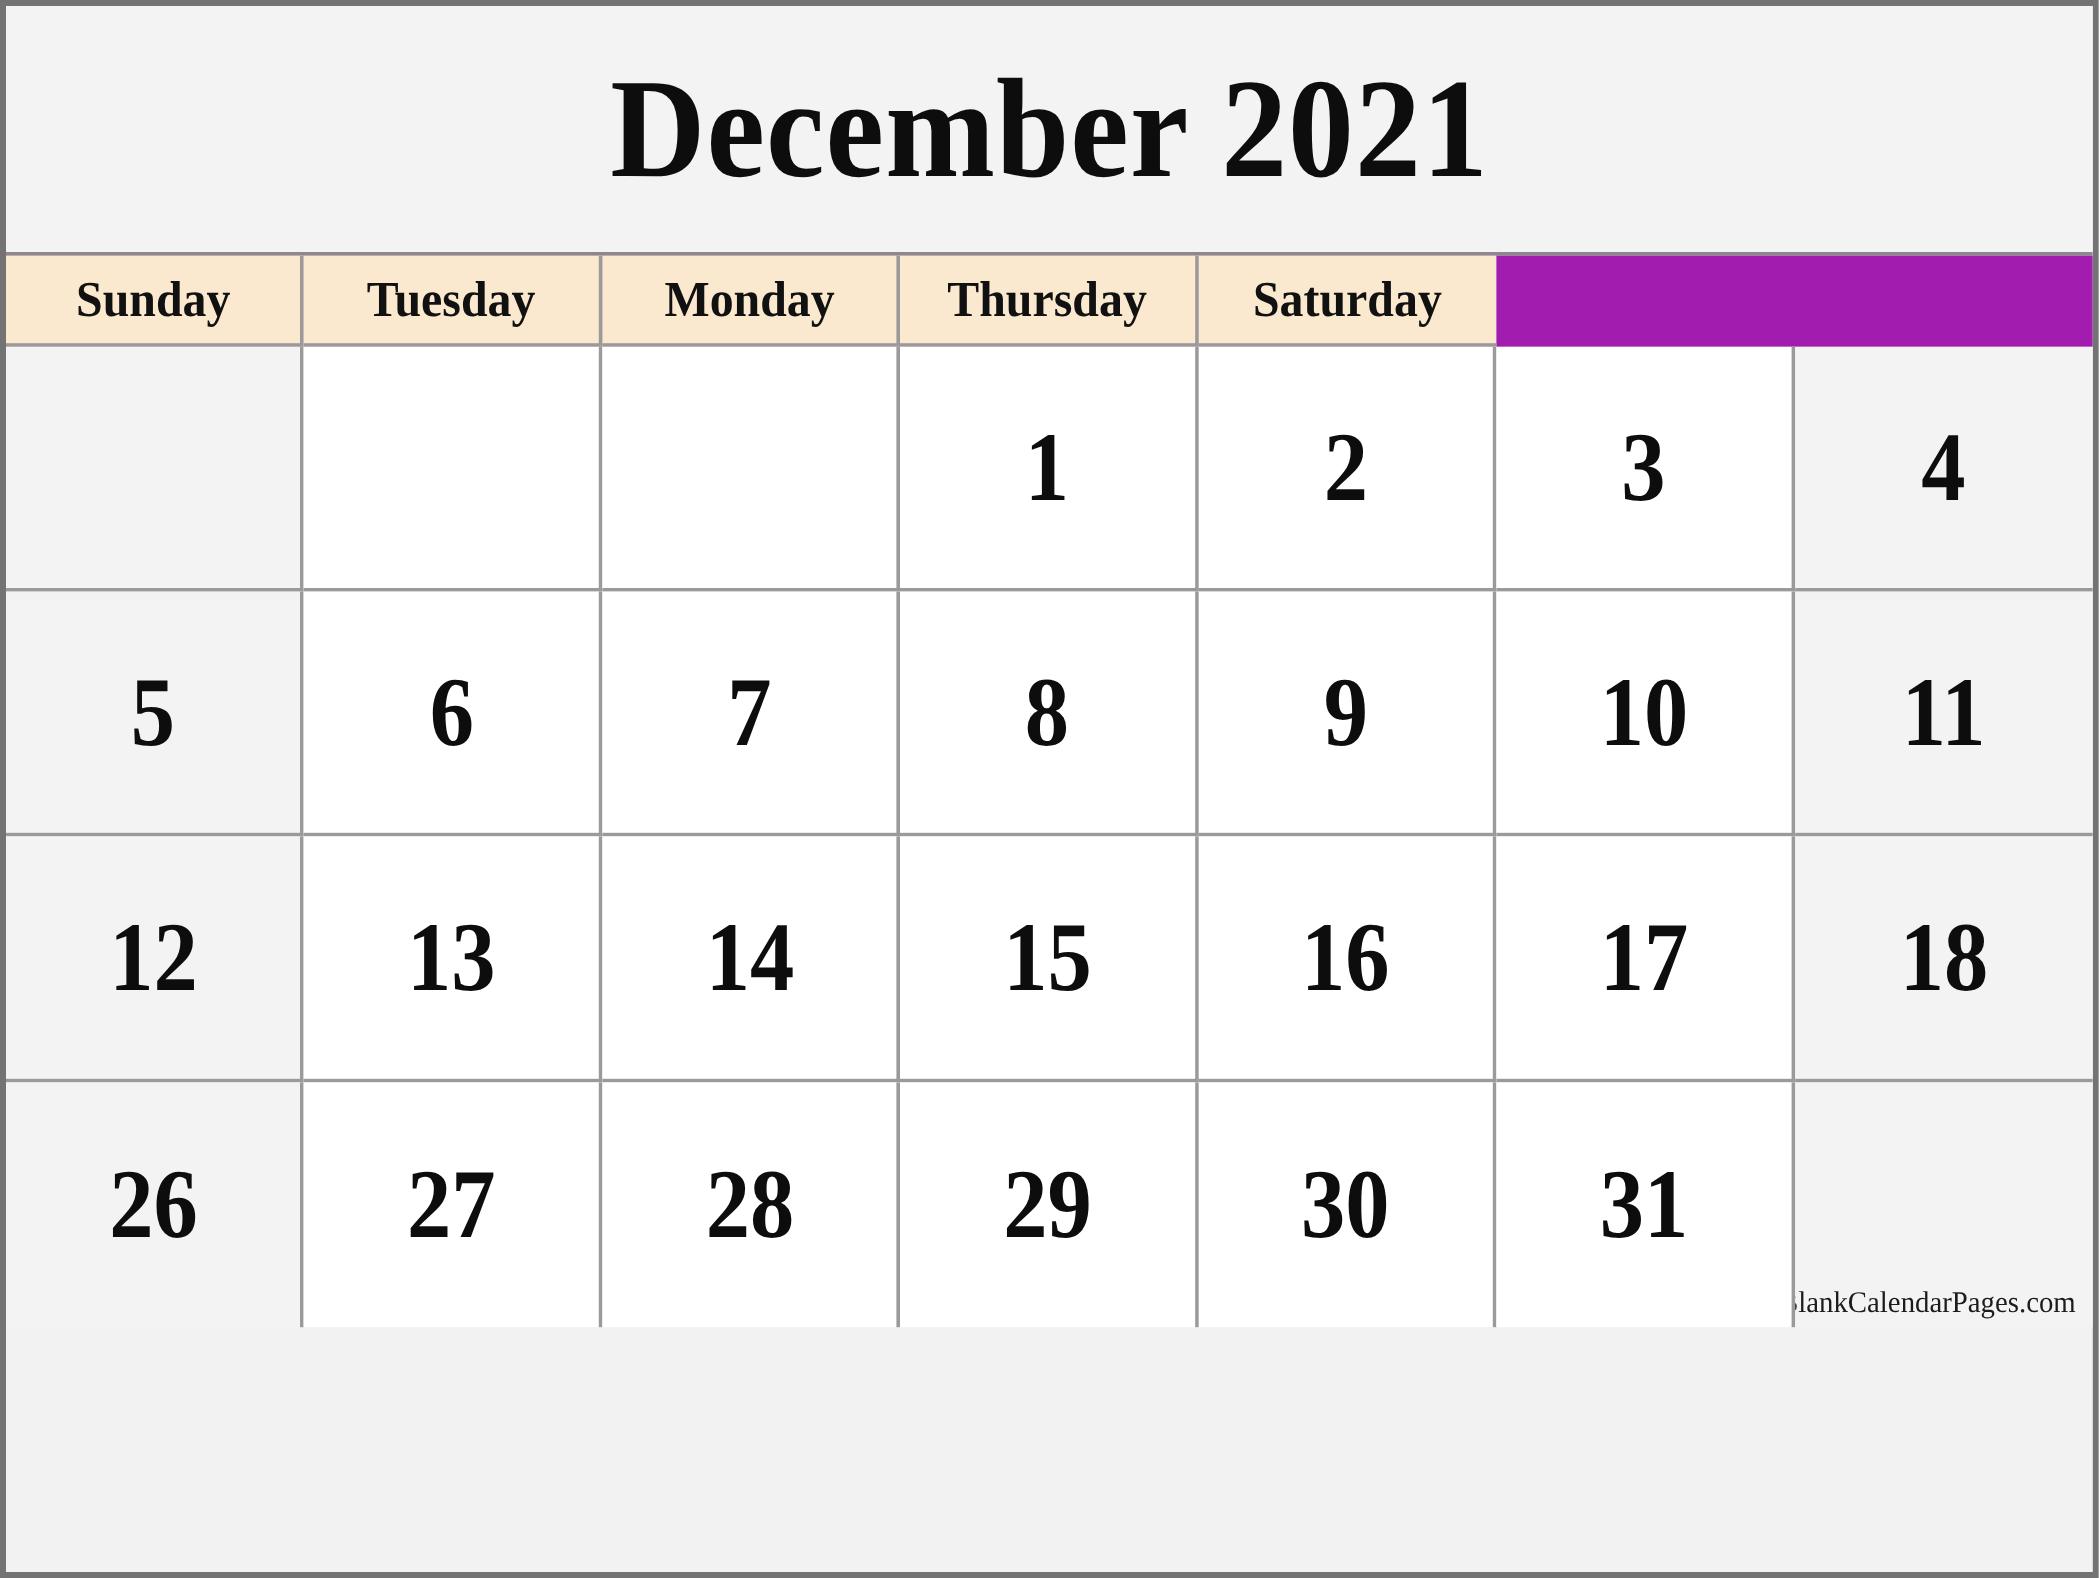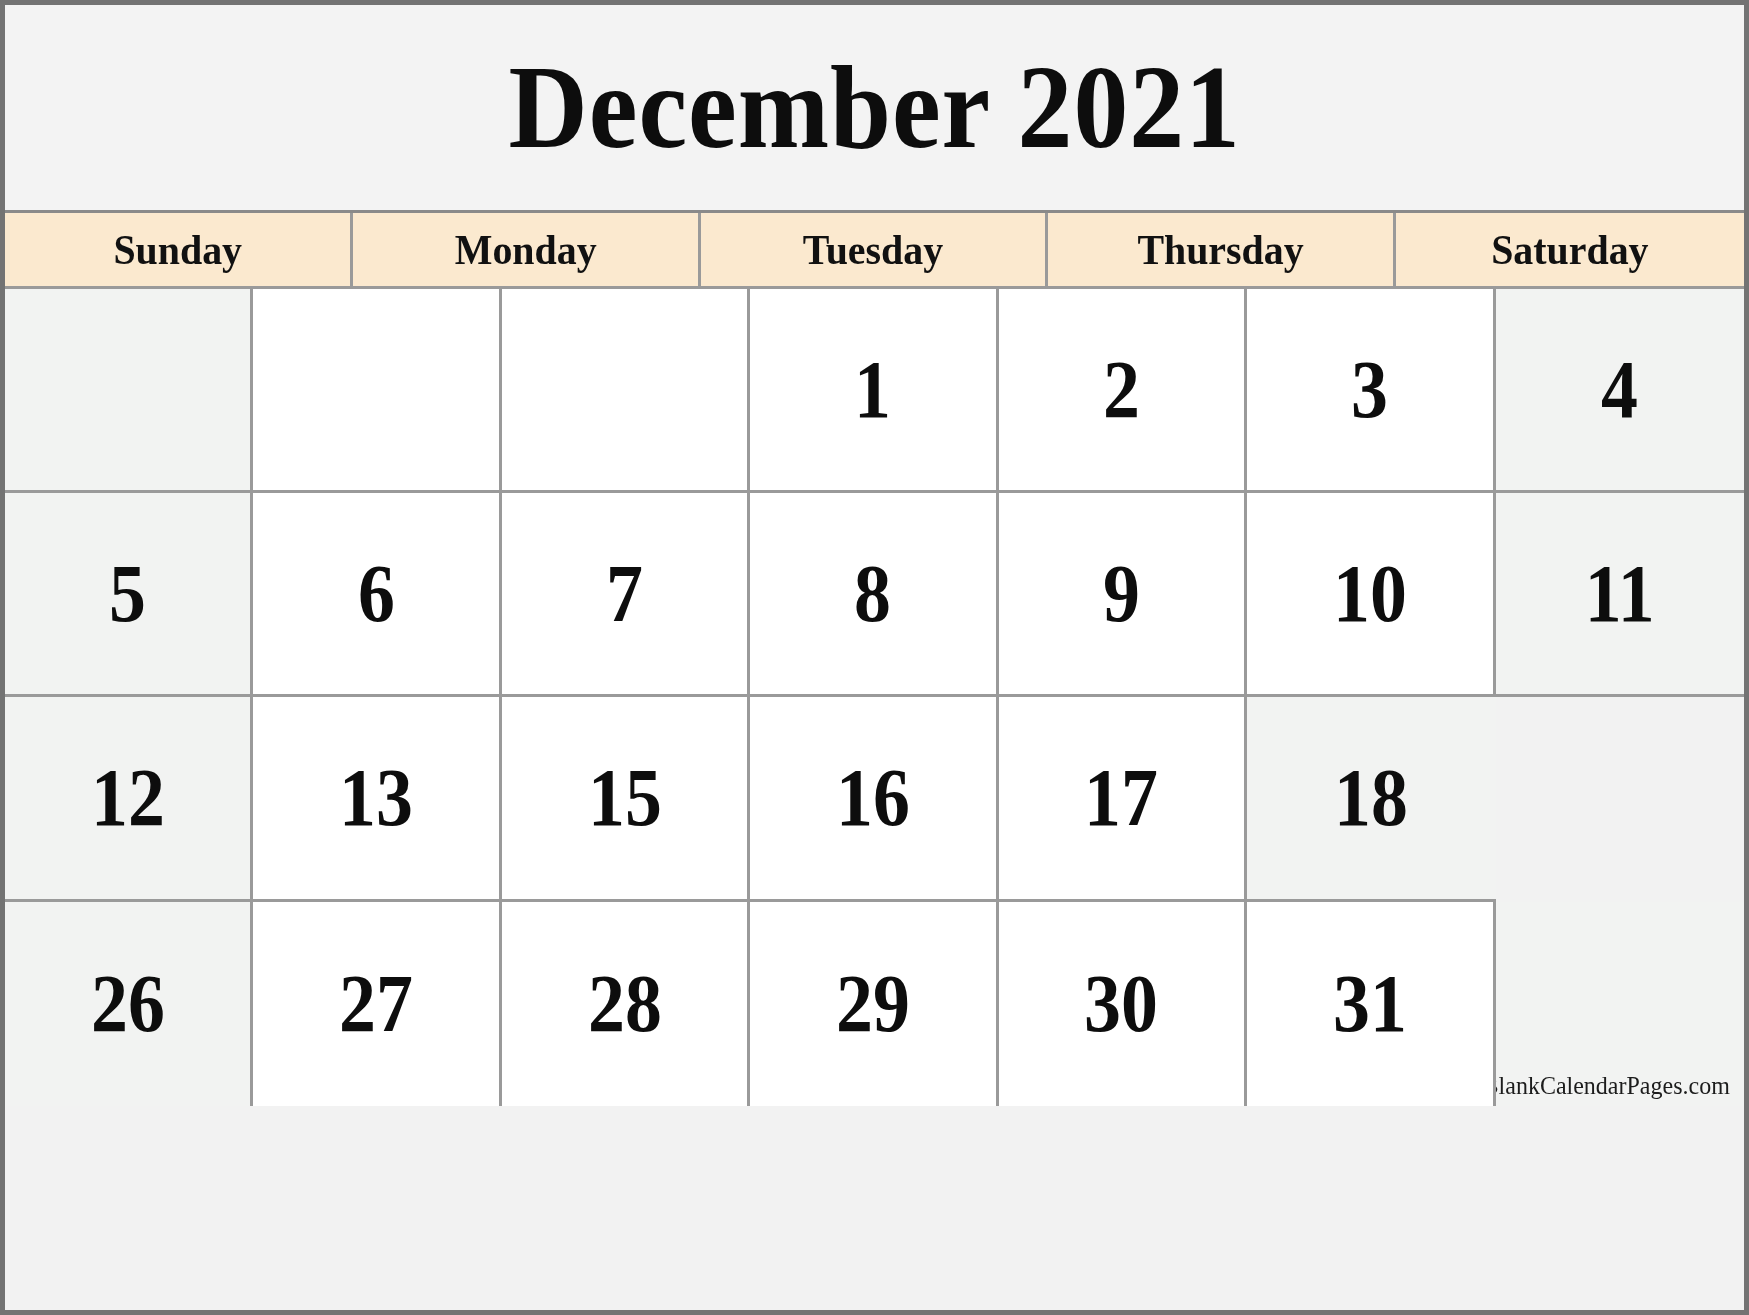--- a/index.html
+++ b/index.html
@@ -38,22 +38,22 @@
     letter-spacing:1px;
     color:#0d0d0d;
     white-space:nowrap;
     transform:scaleX(0.93);
   }
 
   
   .weekday-row {
     flex:0 0 76px;
     display:grid;
-    grid-template-columns:repeat(5, 1fr);
-    background:#fca5a5;
+    grid-template-columns:repeat(7, 1fr);
+    background:#a21caf;
   }
   .weekday-cell {
     background:#fbe9cf;
     border-right:3px solid #9a9a9a;
     border-bottom:3px solid #9a9a9a;
     display:flex;
     align-items:center;
     justify-content:center;
   }
   .weekday-cell:last-child { border-right:none; }
@@ -121,26 +121,26 @@
 
   <div class="title-bar">
     <div class="title-text">December 2021</div>
   </div>
 
   <div class="weekday-row">
     <div class="weekday-cell">
       <span class="weekday-label">Sunday</span>
     </div>
     <div class="weekday-cell">
+      <span class="weekday-label">Tuesday</span>
+    </div>
+    <div class="weekday-cell">
       <span class="weekday-label">Monday</span>
     </div>
     <div class="weekday-cell">
-      <span class="weekday-label">Tuesday</span>
-    </div>
-    <div class="weekday-cell">
       <span class="weekday-label">Thursday</span>
     </div>
     <div class="weekday-cell">
       <span class="weekday-label">Saturday</span>
     </div>
   </div>
 
   <div class="weeks">
 
     <div class="week-row">
@@ -190,20 +190,23 @@
           <span class="day-number">11</span>
         </div>
     </div>
 
     <div class="week-row">
       <div class="day-cell weekend">
           <span class="day-number">12</span>
         </div>
       <div class="day-cell">
           <span class="day-number">13</span>
+        </div>
+      <div class="day-cell">
+          <span class="day-number">14</span>
         </div>
       <div class="day-cell">
           <span class="day-number">15</span>
         </div>
       <div class="day-cell">
           <span class="day-number">16</span>
         </div>
       <div class="day-cell">
           <span class="day-number">17</span>
         </div>

